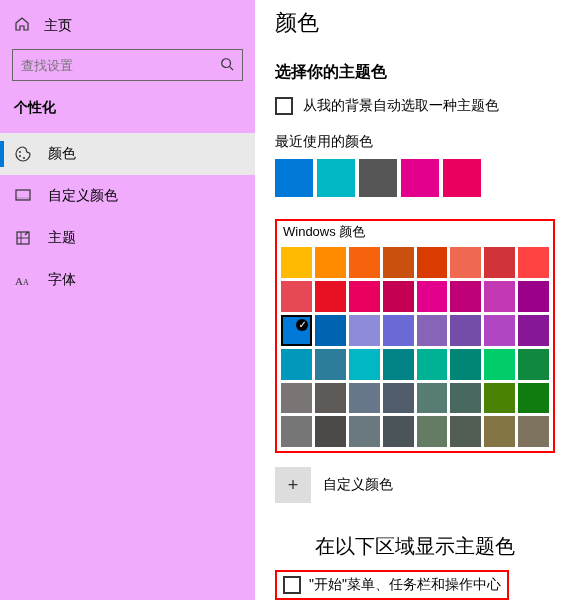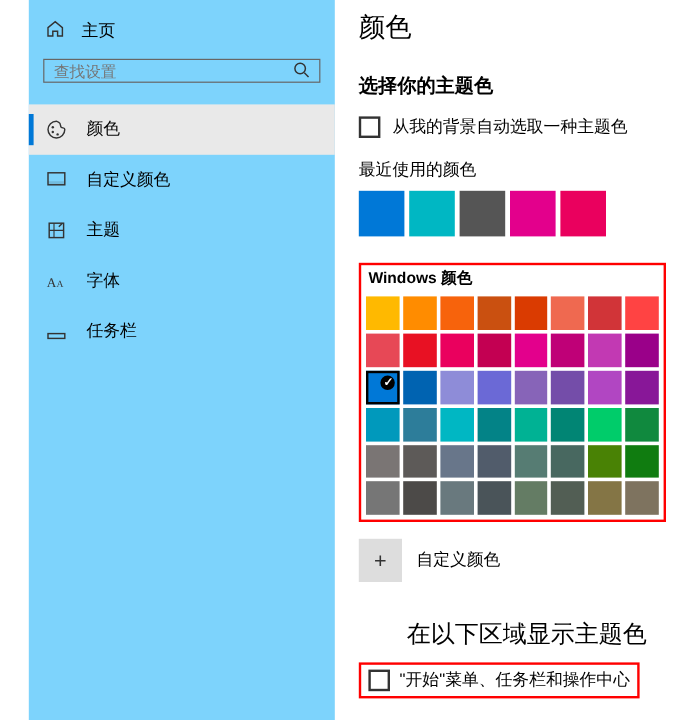--- a/index.html
+++ b/index.html
@@ -8,35 +8,34 @@
     font-size: 14px;
     color: #000;
     background: #fff;
     width: 575px;
     height: 600px;
     overflow: hidden;
     display: flex;
   }
   .sidebar {
     width: 255px;
-    background: #7dd3fc;
+    background: #f0abfc;
     padding: 10px 0 0 0;
     border-right: 0;
-    margin-left: 24px;
   }
   .home-row {
     display: flex; align-items: center;
     padding: 6px 14px 10px 14px;
     gap: 14px;
   }
   .home-row .label { font-size: 14px; }
   .search-box {
     margin: 4px 12px 18px 12px;
     border: 1px solid #666;
-    height: 20px;
+    height: 32px;
     display: flex;
     align-items: center;
     background: #fff0;
     justify-content: space-between;
   }
   .search-box input {
     border: none; background: transparent; outline: none;
     padding: 0 8px; font-size: 13px; color: #666; flex: 1;
     font-family: inherit;
   }
@@ -71,21 +70,20 @@
     width: 18px; height: 18px; border: 2px solid #333; display:inline-block;
   }
   .group-label { font-size: 14px; margin-bottom: 8px; }
   .recent { display: flex; gap: 4px; margin-bottom: 22px; }
   .recent .sw { width: 38px; height: 38px; }
 
   .win-colors-box {
     border: 2px solid #f00;
     padding: 2px 4px 4px 4px;
     margin-bottom: 14px;
-    font-weight: bold;
   }
   .win-colors-box .lbl { font-size: 13px; margin: 0 0 6px 2px; }
   .grid {
     display: grid;
     grid-template-columns: repeat(8, 1fr);
     gap: 3px;
   }
   .grid .cell { aspect-ratio: 1/1; position: relative; }
   .grid .cell.sel { outline: 2px solid #000; outline-offset: -2px; }
   .grid .cell.sel::after {
@@ -117,20 +115,21 @@
   <div class="search-box">
     <input type="text" placeholder="查找设置" style="">
     <span class="sicon">
       <svg width="14" height="14" viewBox="0 0 16 16">
           <circle cx="7" cy="7" r="5" fill="none" stroke="#333" stroke-width="1.4"></circle>
           <line x1="11" y1="11" x2="15" y2="15" stroke="#333" stroke-width="1.4"></line>
         </svg>
     </span>
   </div>
 
+  <div class="section-title">个性化</div>
 
   <ul class="nav" id="nav">
       <li class="active">
         <span class="icon">
           <svg width="18" height="18" viewBox="0 0 18 18">
             <path d="M9 2 A7 7 0 1 0 16 9 C16 7 14 8 13 7 C12 6 13 4 11 3 C10 2.5 9.5 2 9 2 Z" fill="none" stroke="#333" stroke-width="1.2"></path>
             <circle cx="6" cy="7" r="1" fill="#333"></circle>
             <circle cx="6" cy="11" r="1" fill="#333"></circle>
             <circle cx="10" cy="13" r="1" fill="#333"></circle>
           </svg>
@@ -157,28 +156,20 @@
         <span>主题</span>
       </li>
       <li>
         <span class="icon">
           <svg width="18" height="18" viewBox="0 0 18 18">
             <text x="1" y="14" font-size="11" font-family="serif" fill="#333">A</text>
             <text x="9" y="14" font-size="8" font-family="serif" fill="#333">A</text>
           </svg>
         </span>
         <span>字体</span>
-      </li>
-      <li>
-        <span class="icon">
-          <svg width="18" height="18" viewBox="0 0 18 18">
-            <rect x="2" y="11" width="14" height="4" fill="none" stroke="#333" stroke-width="1.2"></rect>
-          </svg>
-        </span>
-        <span>任务栏</span>
       </li>
     </ul>
 </div>
 
 <div class="main">
   <div class="page-title">颜色</div>
 
   <div class="subheading">选择你的主题色</div>
 
   <div class="cbrow">

